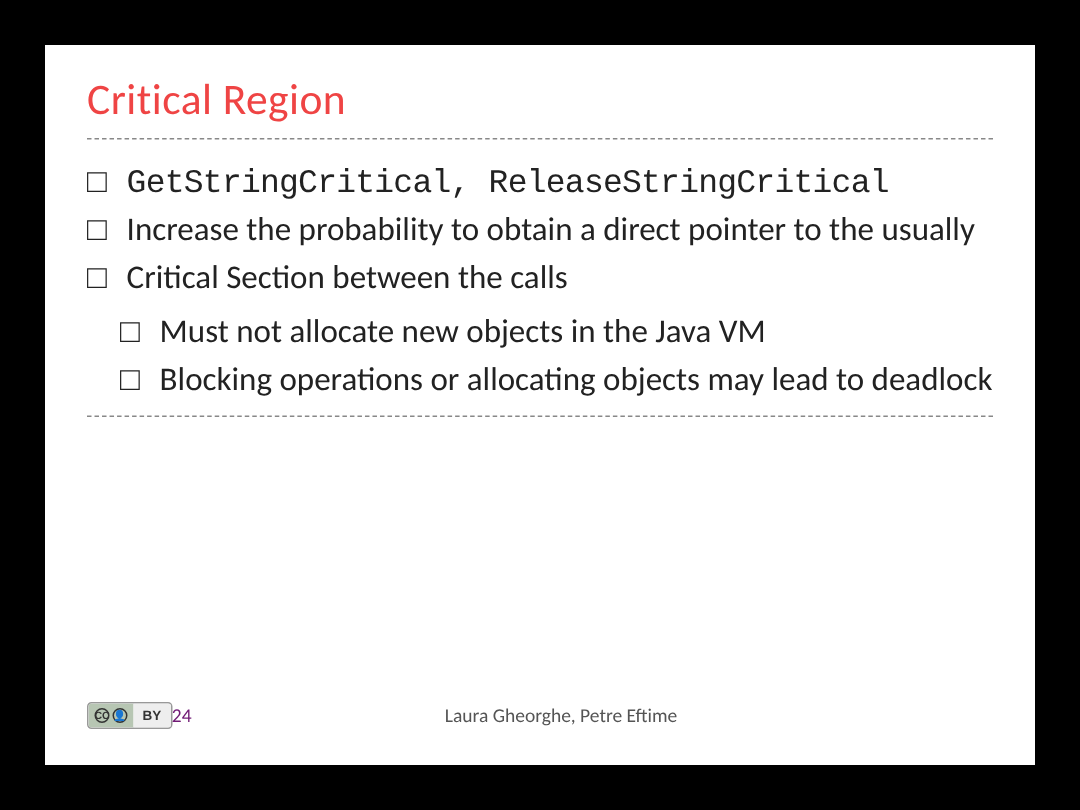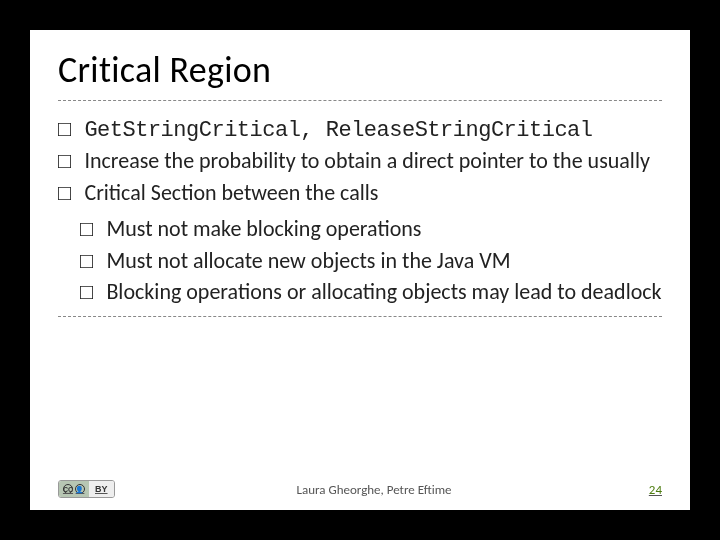--- a/index.html
+++ b/index.html
@@ -5,22 +5,22 @@
   * { margin: 0; padding: 0; box-sizing: border-box; }
   html, body { width: 720px; height: 540px; background: #000; font-family: Calibri, "Segoe UI", Arial, sans-serif; }
   .slide {
     position: absolute;
     top: 30px; left: 30px;
     width: 660px; height: 480px;
     background: #fff;
     padding: 18px 28px 14px 28px;
   }
   .title {
-    font-size: 36px;
-    color: #000000;
+    font-size: 29px;
+    color: #ef4444;
     font-weight: 400;
     letter-spacing: 0.3px;
     margin-bottom: 8px;
   }
   .rule-top, .rule-bottom {
     border: none;
     border-top: 1px dashed #888;
     margin-bottom: 14px;
   }
   .rule-bottom { margin-top: 8px; margin-bottom: 8px; }
@@ -34,23 +34,23 @@
   .lvl2-group { margin: 6px 0 6px 22px; }
   .lvl2 { margin-bottom: 1px; }
   .lvl2::before {
     content: "□ ";
     font-family: "Courier New", monospace;
     display: inline;
   }
   .mono { font-family: "Courier New", Courier, monospace; letter-spacing: -0.5px; }
   .footer {
     position: absolute;
-    bottom: 12px; left: 28px; right: 28px;
-    display: flex; align-items: center; justify-content: space-between;
-    font-size: 13px; color: #555; text-decoration: underline;
+    bottom: 24px; left: 28px; right: 28px;
+    display: flex; align-items: center; 
+    font-size: 13px; color: #555;
   }
   .footer-center { position: absolute; left: 0; right: 0; text-align: center; margin-left: 28px; }
   .cc-badge {
     display: inline-flex; align-items: center;
     border: 1px solid #999; border-radius: 3px;
     overflow: hidden; height: 18px;
     font-family: Arial, sans-serif;
   }
   .cc-left {
     background: #b7c6b3; color: #333;
@@ -62,36 +62,35 @@
     width: 10px; height: 10px; border: 1px solid #333; border-radius: 50%;
     display: inline-flex; align-items: center; justify-content: center;
     font-size: 7px; line-height: 1;
   }
   .cc-right {
     background: #eee; color: #333;
     font-size: 9px; font-weight: bold;
     padding: 0 6px; height: 100%;
     display: inline-flex; align-items: center;
   }
-  .pageno { color: #4d7c0f; z-index: 2; }
+  .pageno { color: #701a75; z-index: 2; }
 </style>
 </head>
 <body>
 
 <div class="slide">
   <div class="title">Critical Region</div>
   <hr class="rule-top">
 
   <div class="body">
     <div class="lvl1"><span class="mono">GetStringCritical, ReleaseStringCritical</span></div>
     <div class="lvl1">Increase the probability to obtain a direct pointer to the usually</div>
     <div class="lvl1">Critical Section between the calls</div>
 
     <div class="lvl2-group">
-      <div class="lvl2">Must not make blocking operations</div>
       <div class="lvl2">Must not allocate new objects in the Java VM</div>
       <div class="lvl2">Blocking operations or allocating objects may lead to deadlock</div>
     </div>
 
   </div>
 
   <hr class="rule-bottom">
 
   <div class="footer">
     <span class="cc-badge">

